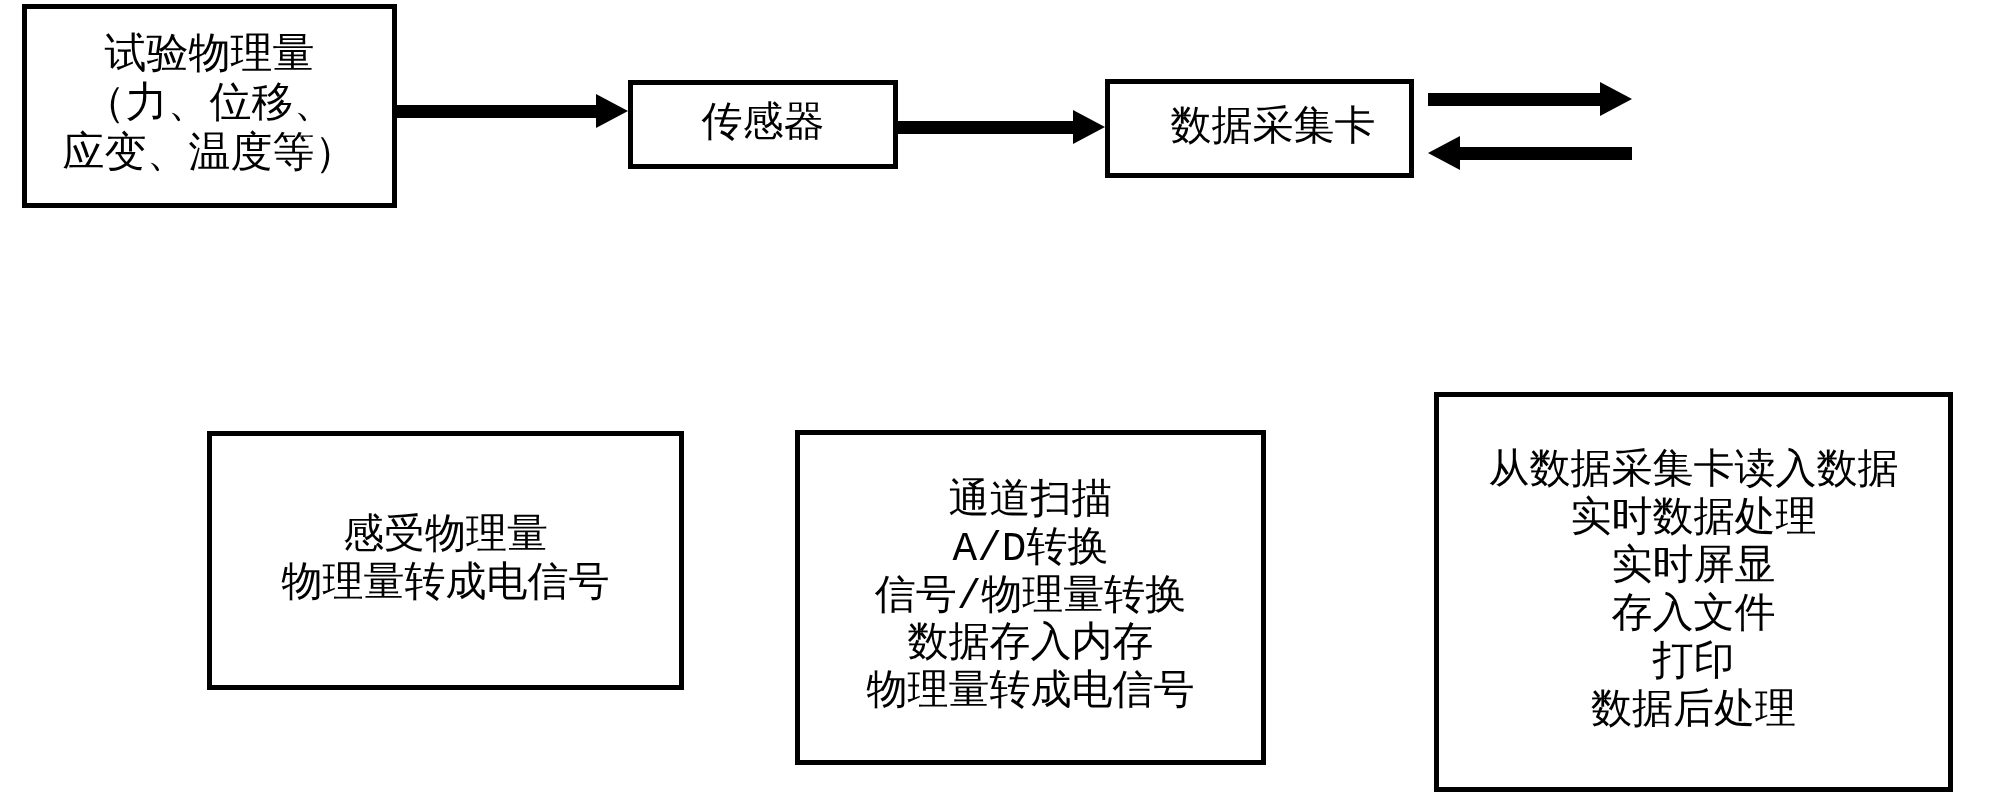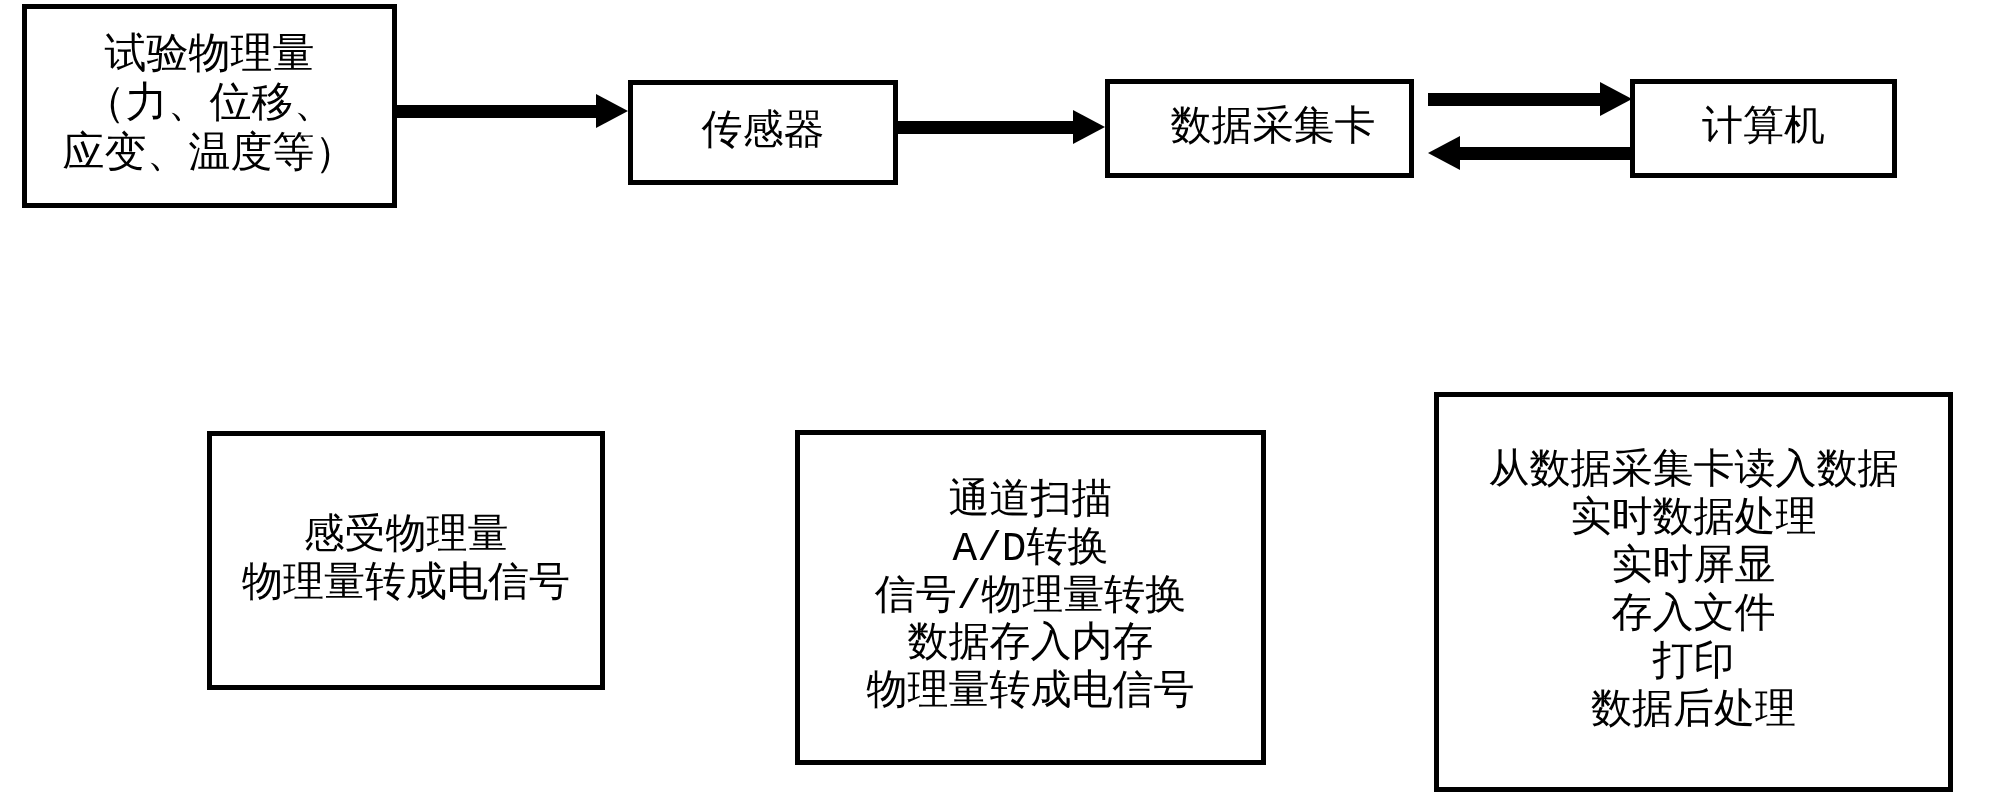--- a/index.html
+++ b/index.html
@@ -33,36 +33,36 @@
     width: 100%;
     text-align: center;
   }
 
   
   #box-physical-quantity {
     left: 22px; top: 4px; width: 375px; height: 204px;
     font-size: 42px;
   }
   #box-sensor {
-    left: 628px; top: 80px; width: 270px; height: 105px;
+    left: 628px; top: 80px; width: 270px; height: 89px;
     font-size: 41px;
   }
   #box-daq {
     left: 1105px; top: 79px; width: 309px; height: 99px;
     font-size: 41px;
     padding-left: 27px;
   }
   #box-computer {
     left: 1630px; top: 79px; width: 267px; height: 99px;
     font-size: 41px;
   }
 
   
   #box-sensor-detail {
-    left: 207px; top: 431px; width: 398px; height: 259px;
+    left: 207px; top: 431px; width: 477px; height: 259px;
     font-size: 41px;
   }
   #box-daq-detail {
     left: 795px; top: 430px; width: 471px; height: 335px;
     font-size: 41px;
   }
   #box-computer-detail {
     left: 1434px; top: 392px; width: 519px; height: 400px;
     font-size: 41px;
   }
@@ -118,23 +118,20 @@
   </div>
 
   <div class="box" id="box-sensor">
     <span class="box-lines">传感器</span>
   </div>
 
   <div class="box" id="box-daq">
     <span class="box-lines">数据采集卡</span>
   </div>
 
-  <div class="box" id="box-computer">
-    <span class="box-lines">计算机</span>
-  </div>
 
   <div class="arrow right" id="arrow-pq-to-sensor">
     <span class="shaft"></span>
     <span class="head"></span>
   </div>
 
   <div class="arrow right" id="arrow-sensor-to-daq">
     <span class="shaft"></span>
     <span class="head"></span>
   </div>

